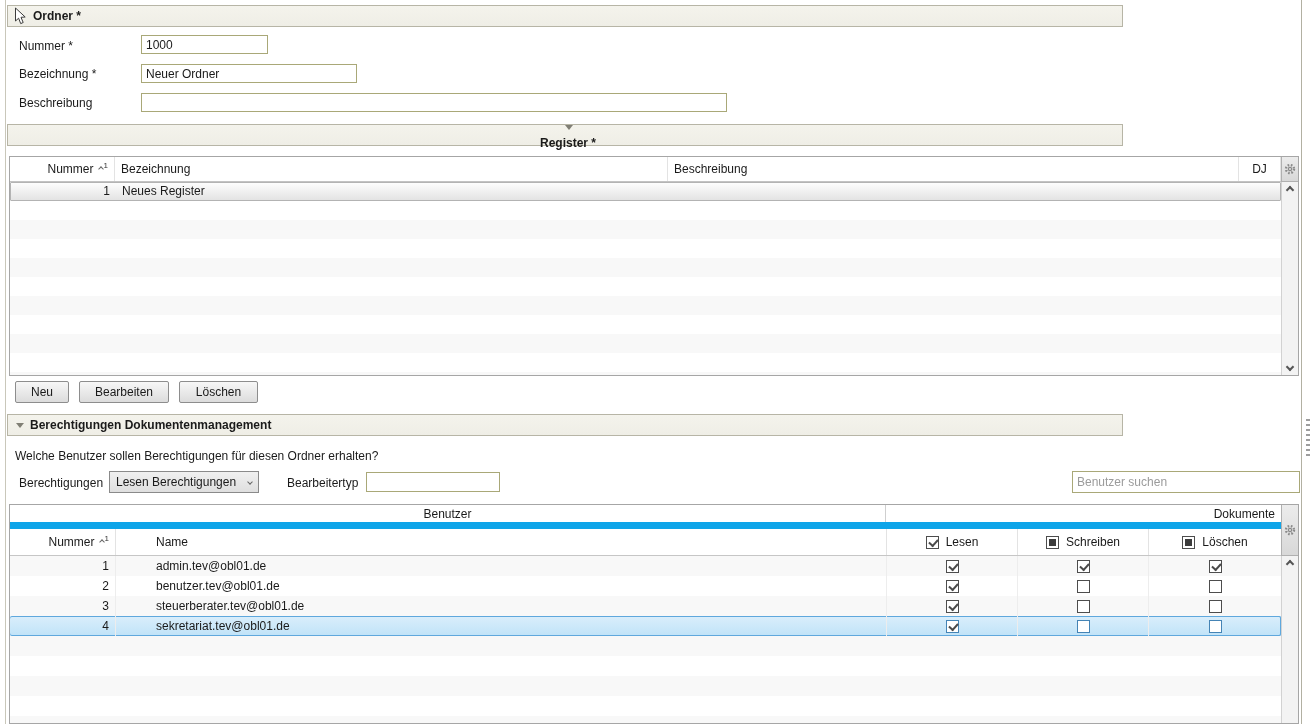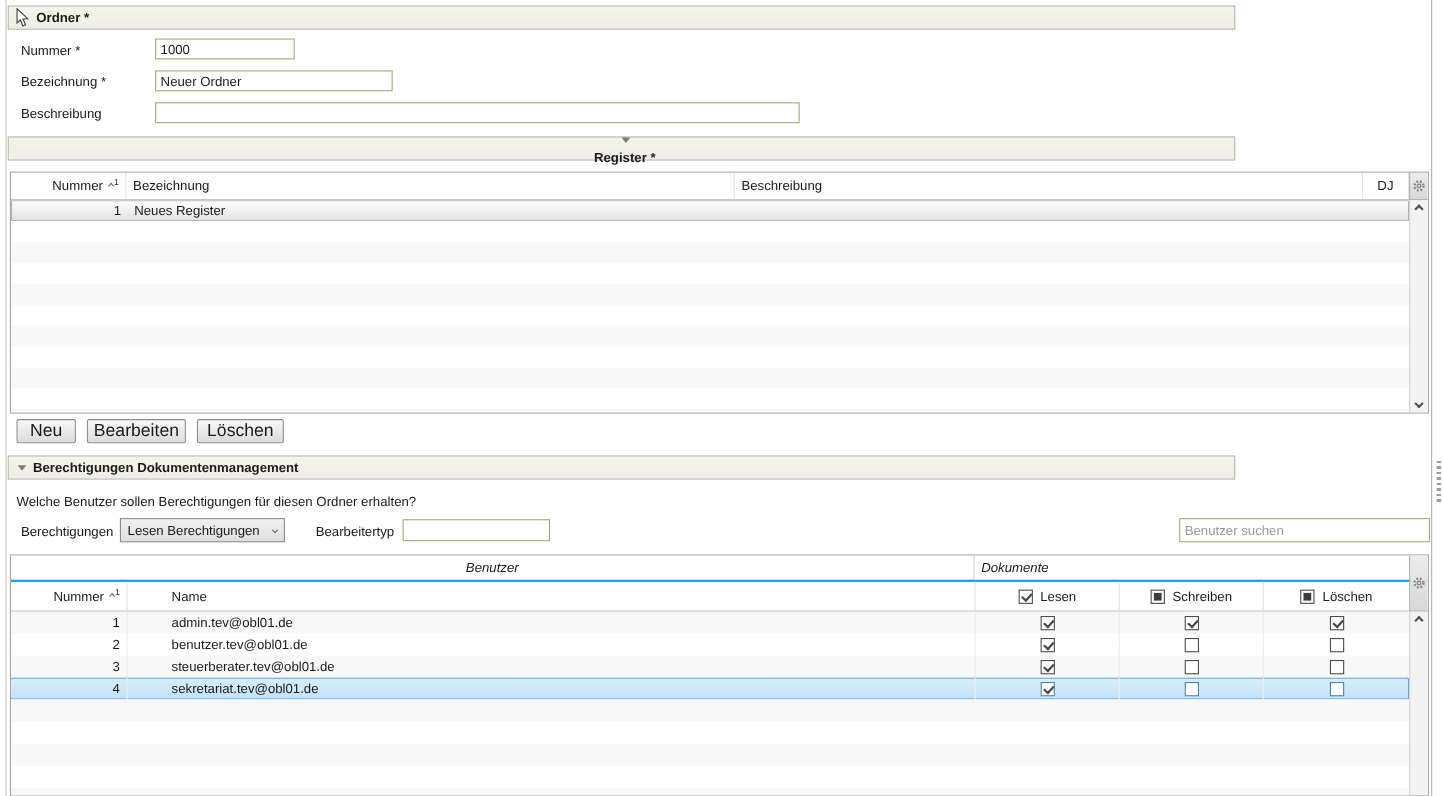--- a/index.html
+++ b/index.html
@@ -59,43 +59,43 @@
              background:repeating-linear-gradient(180deg,#fff 0 19px,#f8f8f8 19px 38px);
              background-position:0 19px; }
   .t1-row { display:flex; height:19px; line-height:17px; cursor:default; }
   .t1-row.selgray { background:linear-gradient(#fdfdfd,#e3e3e3); border:1px solid #b3b3b3; border-radius:1px; }
   .t1-row .c { padding:0 6px; }
   .t1-scroll { top:25px; }
 
   
   .btn { position:absolute; top:381px; height:22px; border:1px solid #8d8d8d; border-radius:2px;
          background:linear-gradient(#f7f7f7,#dcdcdc); font-family:"Liberation Sans", sans-serif;
-         font-size:16px; color:#1a1a1a; cursor:pointer; }
+         font-size:12px; color:#1a1a1a; cursor:pointer; }
   .btn-neu { left:9px; width:54px; }
   .btn-bearb { left:73px; width:90px; }
   .btn-loesch { left:173px; width:79px; }
 
   
   .question { position:absolute; left:9px; top:449px; }
   .lbl-filter { top:476px; }
   .select { position:absolute; left:103px; top:471px; width:150px; height:22px;
             border:1px solid #8a8a8a; background:linear-gradient(#f0f0f0,#dfdfdf);
             display:flex; align-items:center; padding:0 6px; cursor:pointer; }
   .select .seltext { flex:1; }
   .lbl-btyp { left:281px; top:476px; }
   .inp-btyp { left:360px; top:472px; width:134px; height:20px; }
   .inp-search { left:1066px; top:471px; width:228px; height:22px; }
 
   
   .tbl2 { top:504px; height:220px; }
   .t2-head { position:relative; border-bottom:1px solid #c6c6c6; background:#fff; }
-  .t2-grow { display:flex; height:24px; border-bottom:2px solid #0ea5e9; padding-right:17px;font-style:italic; }
+  .t2-grow { display:flex; height:24px; border-bottom:7px solid #0ea5e9; padding-right:17px; }
   .t2-srow { display:flex; height:26px; padding-right:17px; }
   .g-benutzer { width:876px; justify-content:center; border-right:1px solid #cfcfcf; }
-  .g-dok { flex:1; justify-content:flex-start; }
+  .g-dok { flex:1; justify-content:flex-end; }
   .c2-num { width:105px; justify-content:flex-end; }
   .c2-name { flex:1; border-left:1px solid #e3e3e3;padding-left:40px; }
   .c2-ck { width:131px; justify-content:center; gap:7px; border-left:1px solid #e3e3e3; }
   .c2-loesch { width:133px; }
   .t2-corner { height:51px; border-bottom:1px solid #b0b0b0; }
   .t2-body { margin-right:17px; height:169px; display:flex; flex-direction:column; }
   .t2-row { display:flex; height:20px; line-height:20px; cursor:default; }
   .t2-row:nth-child(odd) { background:#f8f8f8; }
   .t2-row .c2-name, .t2-row .c2-ck { border-left-color:#ededed; }
   .t2-row[data-selected="true"] { background:linear-gradient(#daeefb,#c0e3f8);

